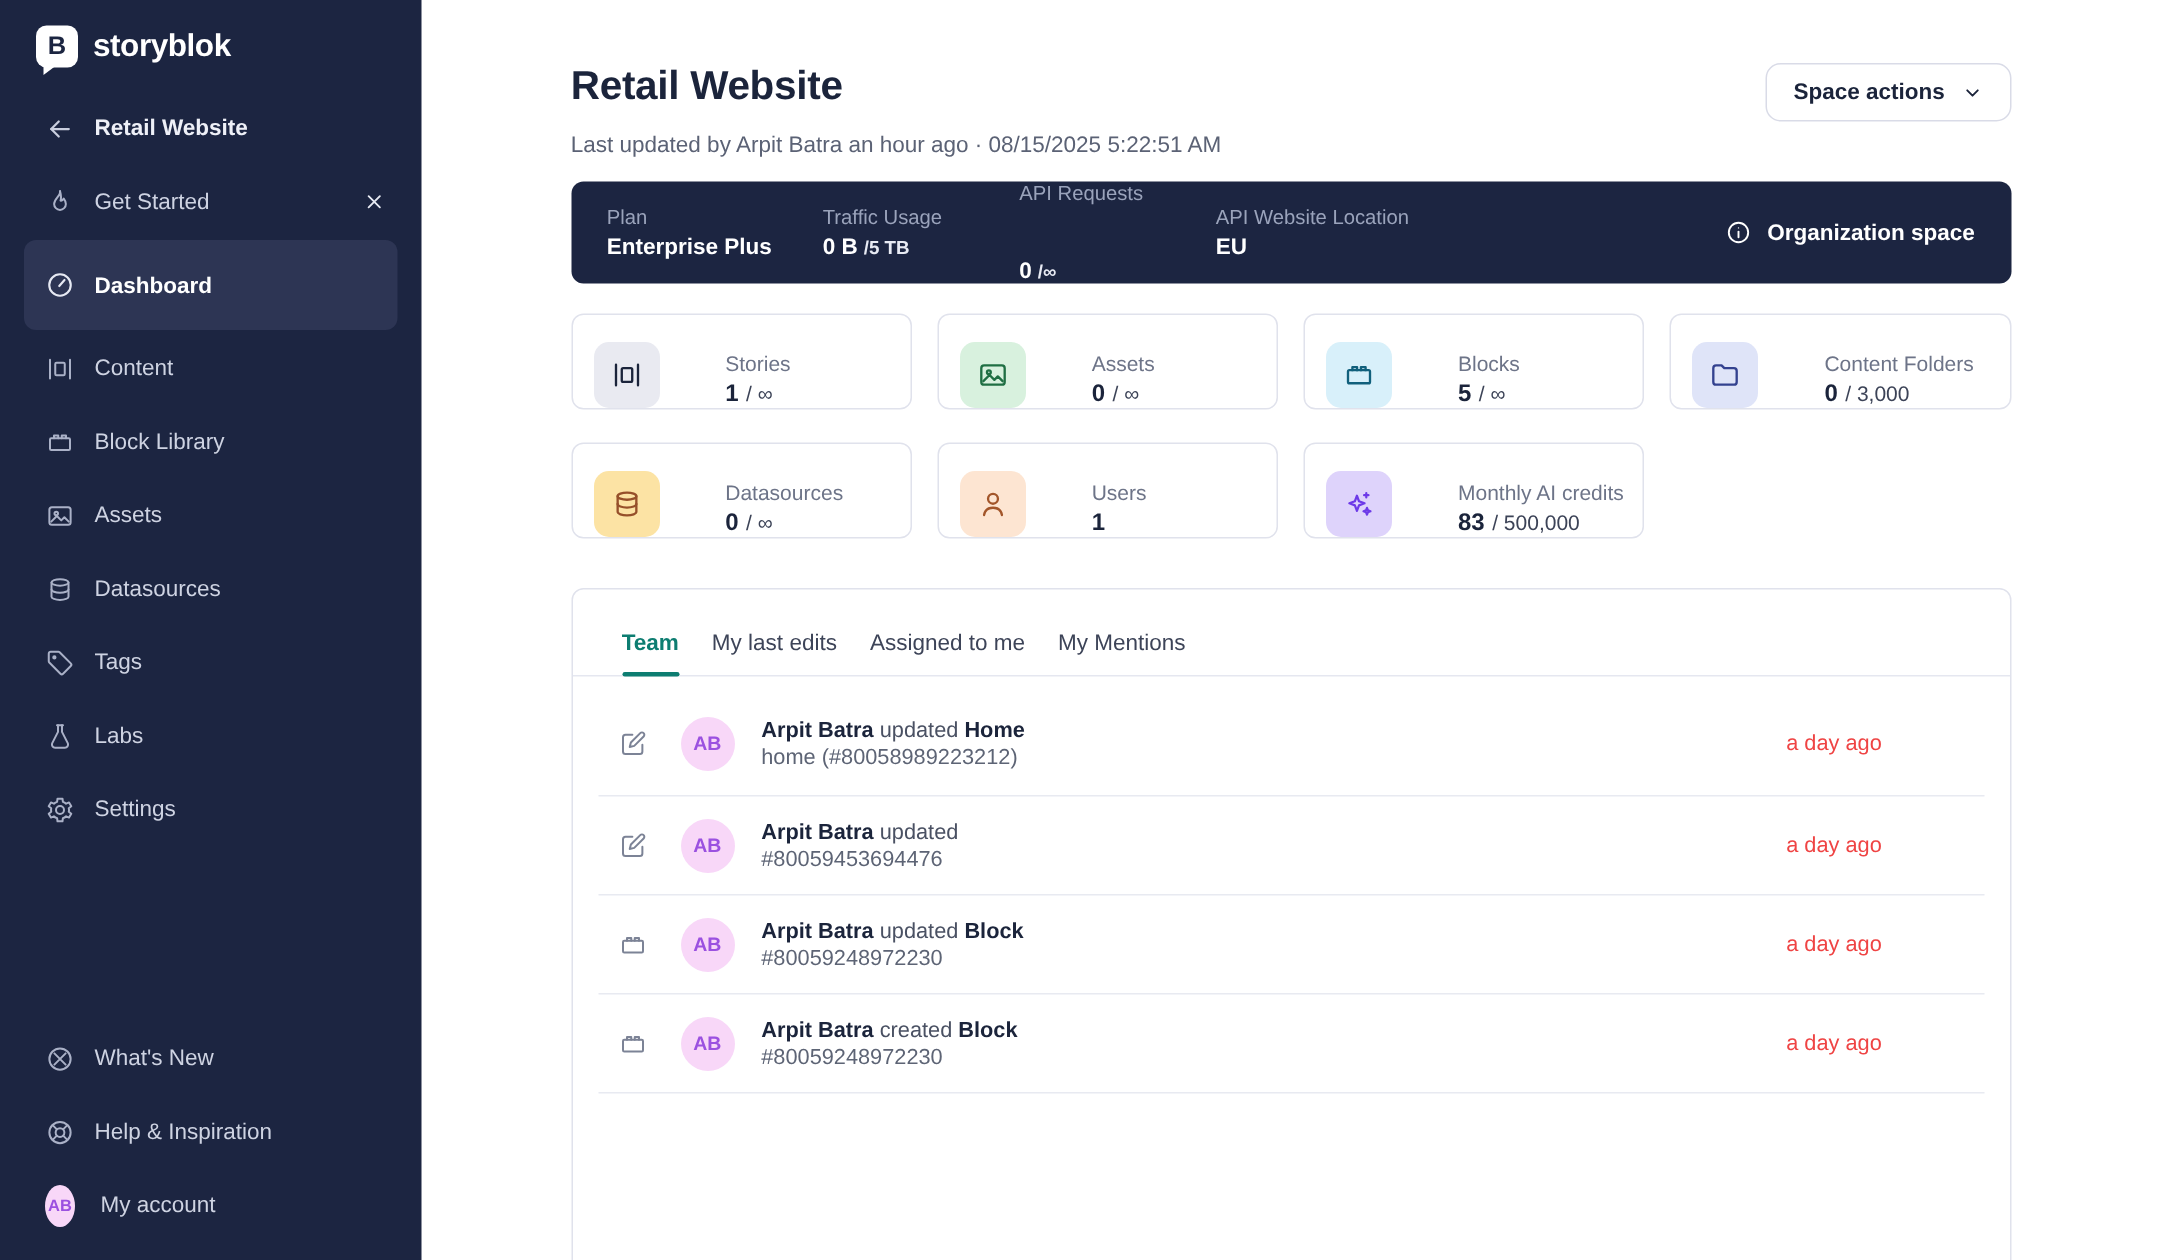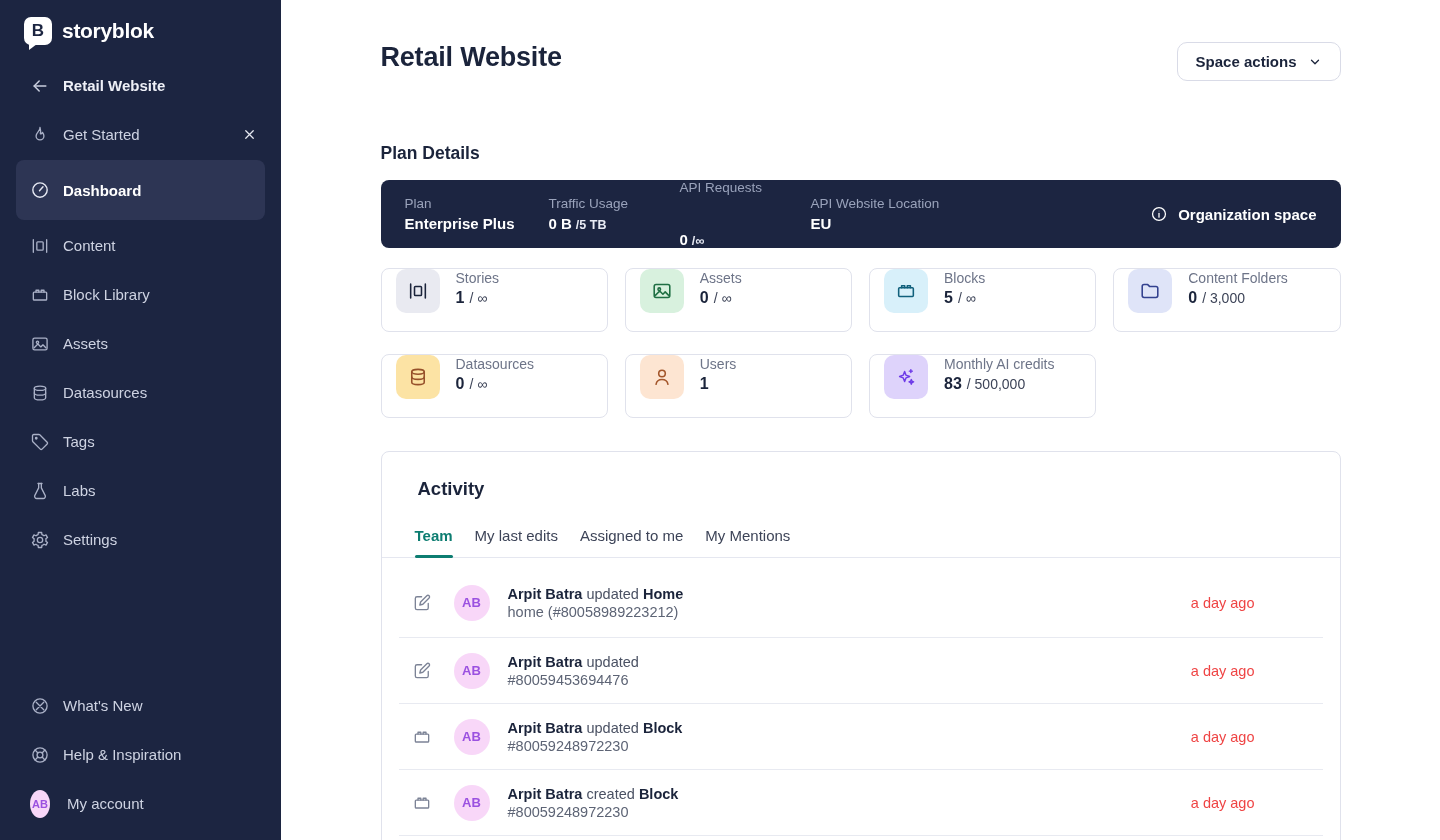--- a/index.html
+++ b/index.html
@@ -81,21 +81,21 @@
   .plan-col .p-value-row { margin-top: 4px; display: flex; align-items: baseline; }
   .plan-col .p-value { font-size: 15px; font-weight: 700; color: #fff; }
   .plan-col .p-suffix { font-size: 12.5px; font-weight: 600; color: #e8ebf4; margin-left: 4px; }
   .plan-w1 { width: 144px; } .plan-w2 { width: 131px; } .plan-w3 { width: 131px; gap: 32px; }
   .org-space { margin-left: auto; display: flex; align-items: center; gap: 10px; font-size: 15px; font-weight: 700; cursor: pointer; }
   .org-space svg { color: #fff; }
 
   .stats { margin-top: 20px; display: grid; grid-template-columns: repeat(4, 1fr); gap: 22px 17px; }
   .stat-card {
     height: 64px; background: #fff; border: 1px solid #e0e2ec; border-radius: 8px;
-    display: flex; align-items: flex-start; padding-left: 14px; cursor: pointer;
+    display: flex; align-items: flex-end; padding-left: 14px; cursor: pointer; gap: 28px;
   }
   .stat-icon { width: 44px; height: 44px; border-radius: 10px; display: flex; align-items: center; justify-content: center; }
   .stat-text { margin-left: 16px; }
   .stat-label { font-size: 14px; color: #6d7488; }
   .stat-value-row { margin-top: 2px; display: flex; align-items: baseline; }
   .stat-value { font-size: 16px; font-weight: 700; color: #1b243b; }
   .stat-suffix { font-size: 14px; color: #3c4357; margin-left: 5px; }
 
   .activity-card { margin-top: 33px; border: 1px solid #e0e2ec; border-radius: 8px; height: 500px; background: #fff; overflow: hidden; }
   .activity-title { padding: 26px 36px 0 36px; font-size: 18.5px; font-weight: 700; color: #1b243b; }
@@ -271,32 +271,32 @@
     </div>
   </div>
 </aside>
 
 <main class="main">
   <div class="container">
 
     <div class="header-row">
       <div>
         <h1 class="page-title">Retail Website</h1>
+        <div class="subtitle">Last updated by Arpit Batra an hour ago · 08/15/2025 5:22:51 AM</div>
       </div>
       <button class="btn-space-actions">
         <span>Space actions</span>
         <span>
           <svg width="14" height="14" viewBox="0 0 24 24" fill="none" stroke="currentColor" stroke-width="2.2" stroke-linecap="round" stroke-linejoin="round">
               <path d="M6 9l6 6 6-6"></path>
             </svg>
         </span>
       </button>
     </div>
 
-    <h2 class="section-title">Plan Details</h2>
 
     <div class="plan-bar">
       <div class="plan-col plan-w1">
         <span class="p-label">Plan</span>
         <span class="p-value-row">
             <span class="p-value">Enterprise Plus</span>
           </span>
       </div>
       <div class="plan-col plan-w2">
         <span class="p-label">Traffic Usage</span>
@@ -456,21 +456,20 @@
           <span class="stat-label">Monthly AI credits</span>
           <span class="stat-value-row">
             <span class="stat-value">83</span>
             <span class="stat-suffix">/ 500,000</span>
           </span>
         </span>
       </div>
     </div>
 
     <div class="activity-card">
-      <h3 class="activity-title">Activity</h3>
 
       <div class="tabs">
         <span class="tab active">Team</span>
         <span class="tab">My last edits</span>
         <span class="tab">Assigned to me</span>
         <span class="tab">My Mentions</span>
       </div>
 
       <div class="rows">
 

